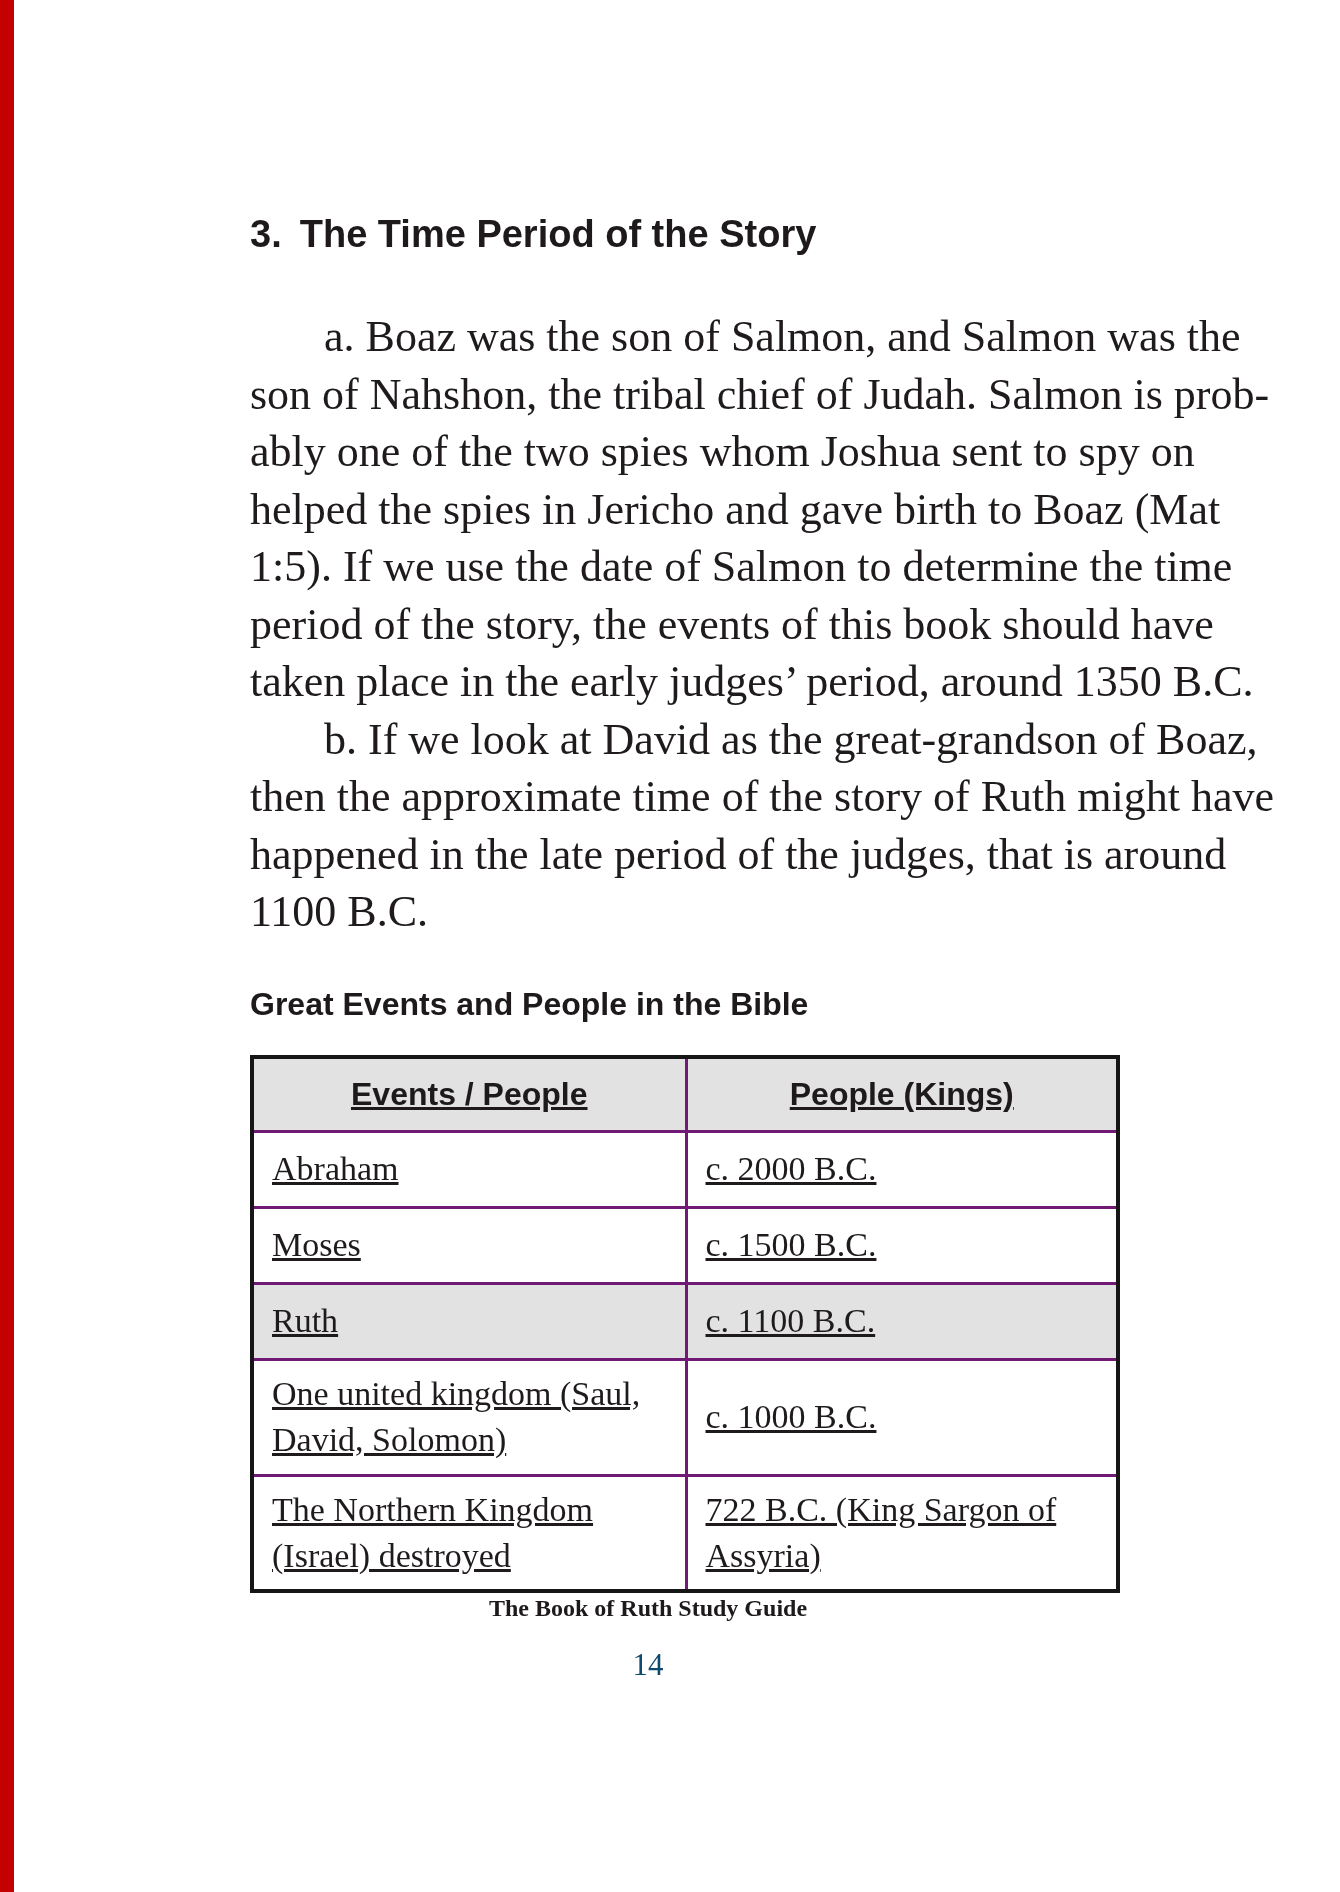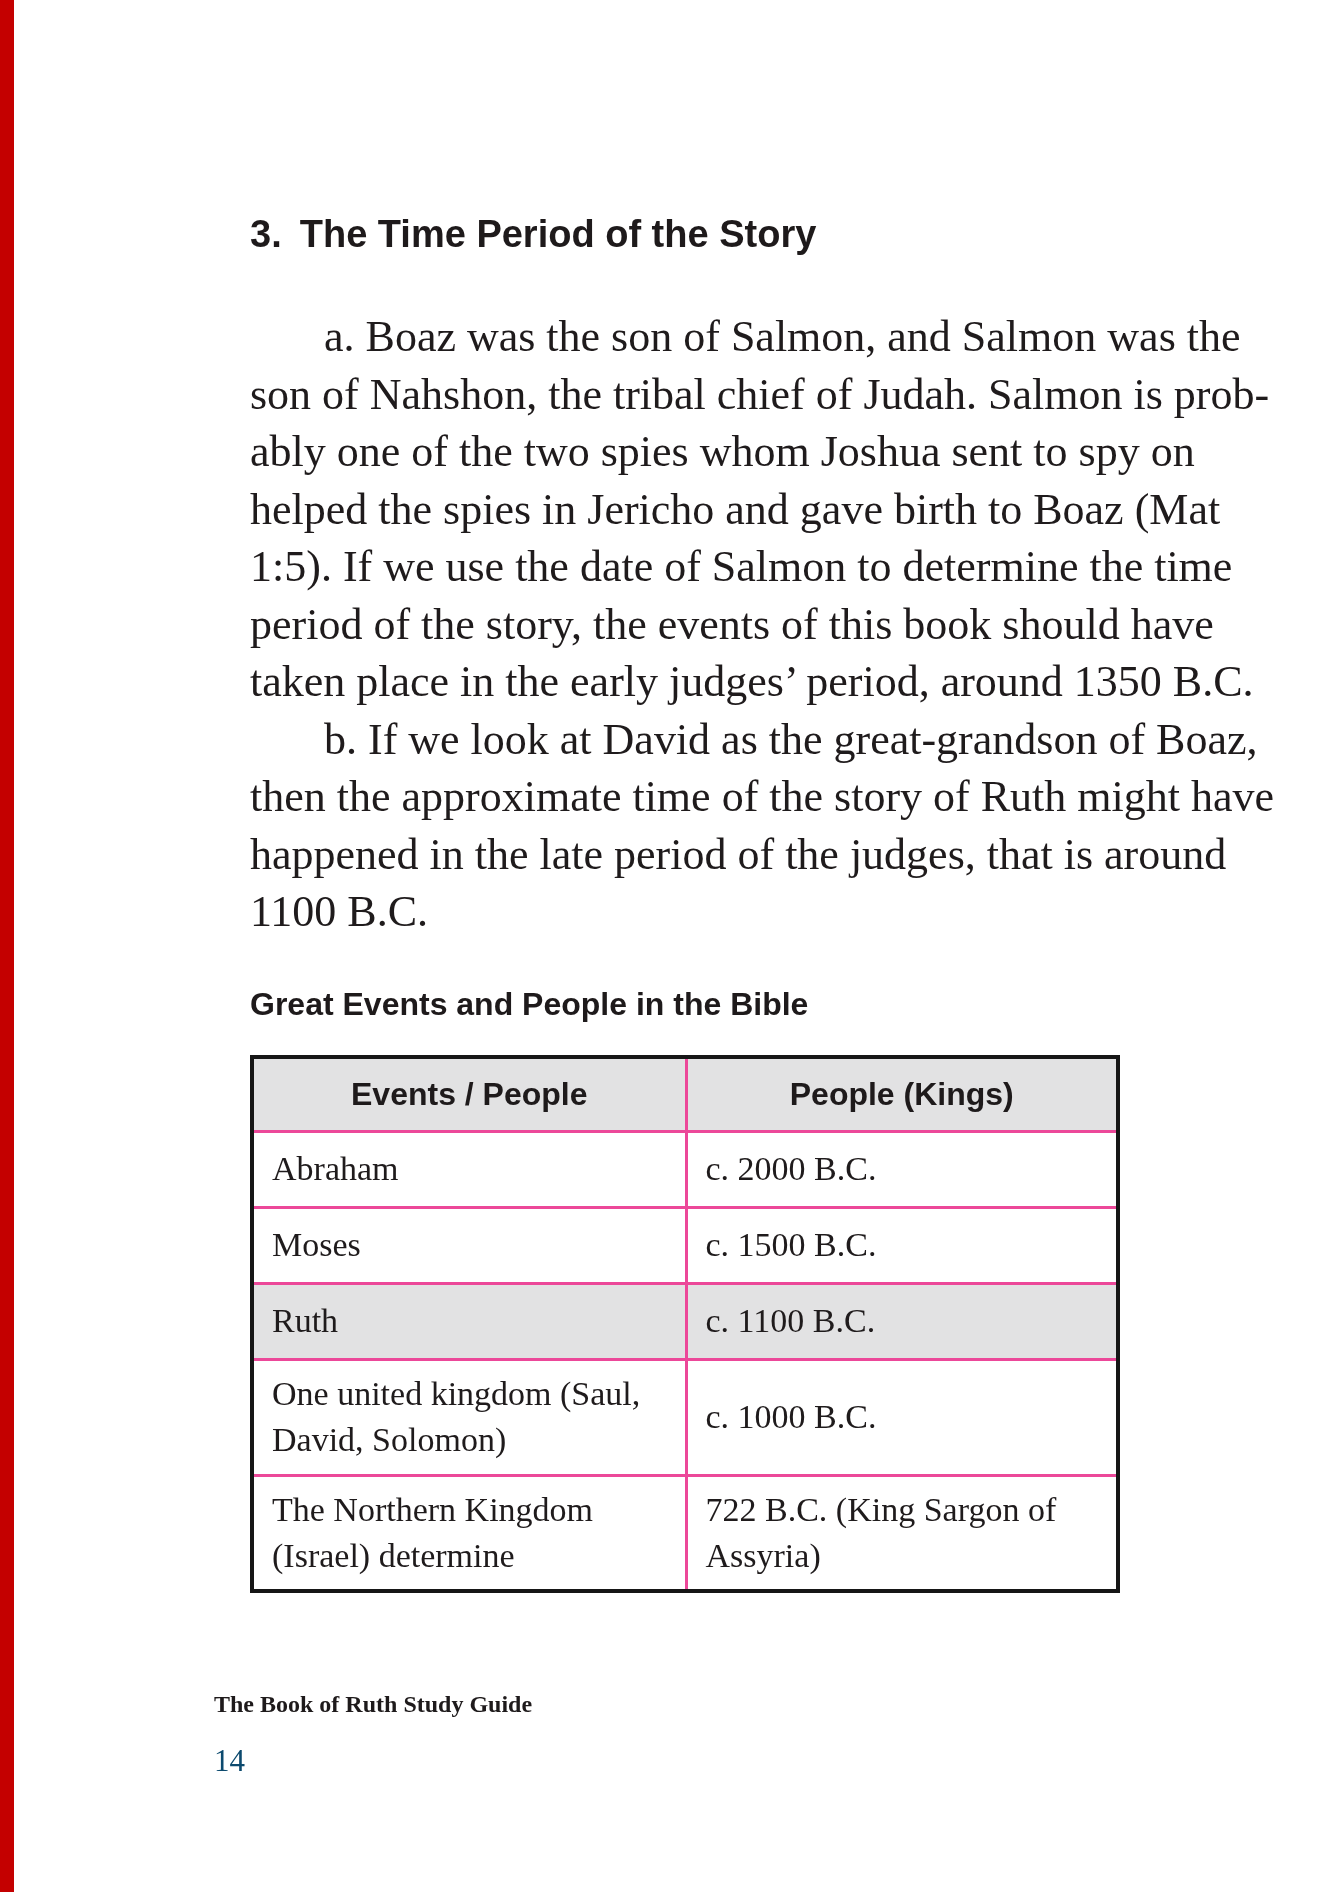--- a/index.html
+++ b/index.html
@@ -66,21 +66,22 @@
     line-height: 38px;
     color: #1e1a1b;
   }
   table#events-table {
     margin-top: 32px;
     border-collapse: collapse;
     width: 866px;
     table-layout: fixed;
   }
   #events-table th, #events-table td {
-    border: 3px solid #ec4899;
+    border: 3px solid #701a75;
+    text-decoration: underline;
   }
   #events-table {
     border: 4px solid #161616;
   }
   #events-table col.c1 { width: 434px; }
   #events-table col.c2 { width: 432px; }
   #events-table th {
     height: 69px;
     font-family: "Liberation Sans", sans-serif;
     font-weight: bold;
@@ -101,22 +102,21 @@
   tr.r-tall td {
     vertical-align: top;
     padding-top: 14px;
   }
   tr.shaded th, tr.shaded td, .shaded-bg {
     background: #e2e2e3;
   }
   #footer {
     position: relative;
     left: -36px;
-    margin-top: 96px;
-    text-align: left;
+    text-align: center;
   }
   .book-title {
     font-family: "Liberation Serif", serif;
     font-weight: bold;
     font-size: 24px;
     line-height: 30px;
     color: #1e1a1b;
   }
   .page-number {
     margin-top: 24px;
@@ -194,21 +194,21 @@
               <div>One united kingdom (Saul,</div>
               <div>David, Solomon)</div>
             </td>
             <td>
               <div>c. 1000 B.C.</div>
             </td>
           </tr>
           <tr class="r-tall">
             <td>
               <div>The Northern Kingdom</div>
-              <div>(Israel) determine</div>
+              <div>(Israel) destroyed</div>
             </td>
             <td>
               <div>722 B.C. (King Sargon of</div>
               <div>Assyria)</div>
             </td>
           </tr>
         </tbody>
     </table>
 
     <div id="footer">

